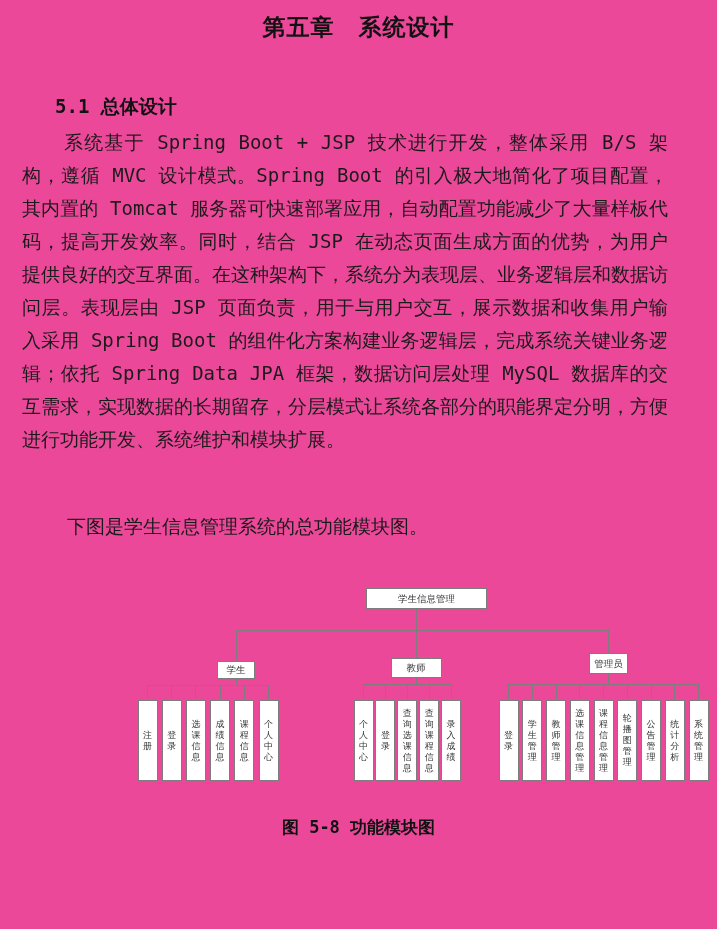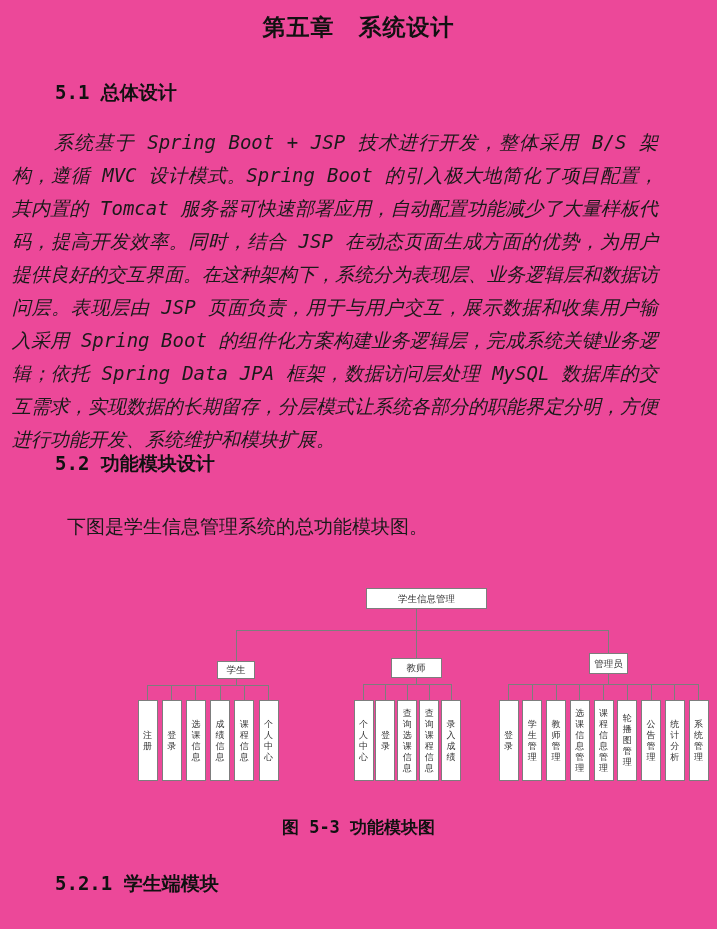--- a/index.html
+++ b/index.html
@@ -17,35 +17,34 @@
     text-align:center;
     font-size:23px;font-weight:bold;
     letter-spacing:1px;
     color:#111;
   }
   .h2{
     position:absolute;left:55px;
     font-size:19px;font-weight:bold;color:#111;
     white-space:nowrap;
   }
-  .h2.s51{top:80px;}
+  .h2.s51{top:94px;}
   .h2.s52{top:451px;}
   .h3{
     position:absolute;left:55px;top:871px;
     font-size:19px;font-weight:bold;color:#111;
     white-space:nowrap;
   }
   .body-par{
-    position:absolute;left:12px;top:126px;width:646px;
+    position:absolute;left:22px;top:126px;width:646px;
     font-size:19px;line-height:33px;
     text-align:justify;
     text-indent:42px;
     color:#1a1a1a;
     margin:0;
-    font-style:italic;
   }
   .fig-intro{
     position:absolute;left:15px;top:502px;width:646px;
     font-size:19px;line-height:24px;
     text-indent:40px;
     color:#1a1a1a;margin:12px;
   }
   .diagram-wrap{
     position:absolute;left:0;top:580px;width:717px;height:215px;margin-left:47px;
   }
@@ -62,21 +61,20 @@
 <body>
 
 <div class="page">
 
   <div class="chapter-title">第五章　系统设计</div>
 
   <div class="h2 s51">5.1 总体设计</div>
 
   <p class="body-par">系统基于 Spring Boot + JSP 技术进行开发，整体采用 B/S 架构，遵循 MVC 设计模式。Spring Boot 的引入极大地简化了项目配置，其内置的 Tomcat 服务器可快速部署应用，自动配置功能减少了大量样板代码，提高开发效率。同时，结合 JSP 在动态页面生成方面的优势，为用户提供良好的交互界面。在这种架构下，系统分为表现层、业务逻辑层和数据访问层。表现层由 JSP 页面负责，用于与用户交互，展示数据和收集用户输入采用 Spring Boot 的组件化方案构建业务逻辑层，完成系统关键业务逻辑；依托 Spring Data JPA 框架，数据访问层处理 MySQL 数据库的交互需求，实现数据的长期留存，分层模式让系统各部分的职能界定分明，方便进行功能开发、系统维护和模块扩展。</p>
 
-  <div class="h2 s52">5.2 功能模块设计</div>
 
   <p class="fig-intro">下图是学生信息管理系统的总功能模块图。</p>
 
   <div class="diagram-wrap">
     <svg id="diagram-svg" width="717" height="215" viewBox="0 0 717 215">
         <rect x="319.5" y="8" width="120" height="20" fill="#ffffff" stroke="#7d7d7d" stroke-width="1" shape-rendering="crispEdges"></rect>
         <text x="379.5" y="21.5" text-anchor="middle" font-size="9.5" fill="#333333">学生信息管理</text>
         <line x1="369" y1="28" x2="369" y2="78" stroke="#7d7d7d" stroke-width="1" shape-rendering="crispEdges"></line>
         <line x1="189" y1="50" x2="561.5" y2="50" stroke="#7d7d7d" stroke-width="1" shape-rendering="crispEdges"></line>
         <line x1="189" y1="50" x2="189" y2="81" stroke="#7d7d7d" stroke-width="1" shape-rendering="crispEdges"></line>
@@ -149,17 +147,16 @@
         <text text-anchor="middle" font-size="9" fill="#333333"><tspan x="604" y="146.5">公</tspan><tspan x="604" y="157.5">告</tspan><tspan x="604" y="168.5">管</tspan><tspan x="604" y="179.5">理</tspan></text>
         <line x1="627.75" y1="104" x2="627.75" y2="120" stroke="#7d7d7d" stroke-width="1" shape-rendering="crispEdges"></line>
         <rect x="618.25" y="120" width="19" height="80" fill="#ffffff" stroke="#7d7d7d" stroke-width="1" shape-rendering="crispEdges"></rect>
         <text text-anchor="middle" font-size="9" fill="#333333"><tspan x="627.75" y="146.5">统</tspan><tspan x="627.75" y="157.5">计</tspan><tspan x="627.75" y="168.5">分</tspan><tspan x="627.75" y="179.5">析</tspan></text>
         <line x1="651.5" y1="104" x2="651.5" y2="120" stroke="#7d7d7d" stroke-width="1" shape-rendering="crispEdges"></line>
         <rect x="642" y="120" width="19" height="80" fill="#ffffff" stroke="#7d7d7d" stroke-width="1" shape-rendering="crispEdges"></rect>
         <text text-anchor="middle" font-size="9" fill="#333333"><tspan x="651.5" y="146.5">系</tspan><tspan x="651.5" y="157.5">统</tspan><tspan x="651.5" y="168.5">管</tspan><tspan x="651.5" y="179.5">理</tspan></text>
       </svg>
   </div>
 
-  <div class="fig-caption">图 5-3 功能模块图</div>
+  <div class="fig-caption">图 5-8 功能模块图</div>
 
-  <div class="h3">5.2.1 学生端模块</div>
 
 </div>
 
 </body></html>

